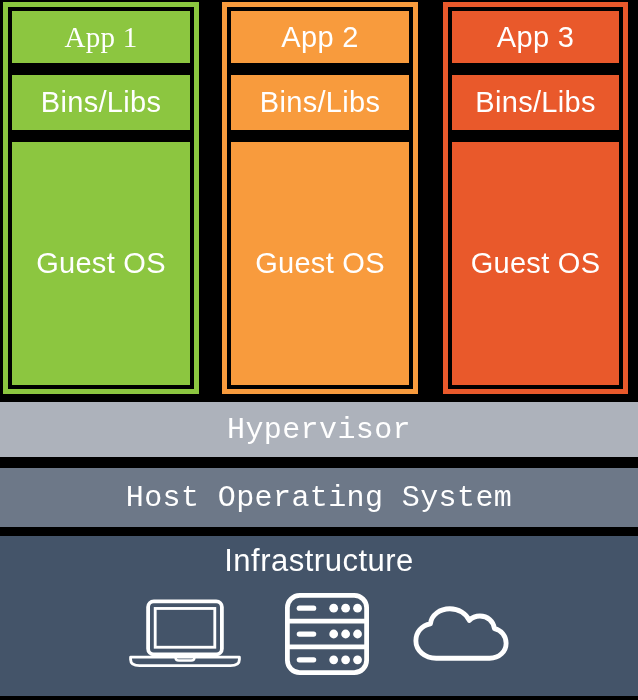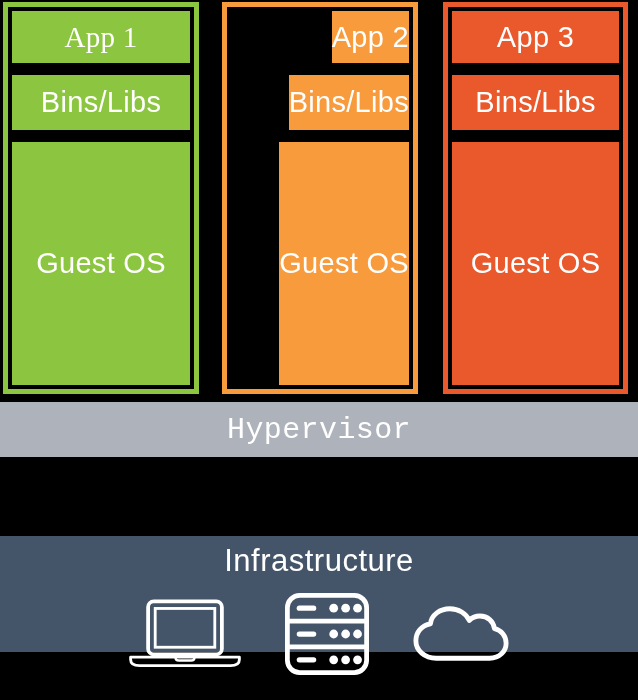--- a/index.html
+++ b/index.html
@@ -20,21 +20,21 @@
     height: 392px;
     border: 5px solid #888;
     box-sizing: border-box;
     padding: 4px;
     display: flex;
     flex-direction: column;
     gap: 12px;
     background: #000;
   }
   .col1 { left: 3px;   width: 196px; }
-  .col2 { left: 222px; width: 196px; align-items: flex-end; }
+  .col2 { left: 222px; width: 196px; }
   .col3 { left: 443px; width: 185px; }
 
   .box {
     display: flex;
     align-items: center;
     justify-content: center;
     font-size: 29px;
     line-height: 1;
     letter-spacing: 0.3px;
   }
@@ -53,21 +53,21 @@
     letter-spacing: 0.4px;
     font-family: Liberation Mono, monospace;
   }
   .bar-hypervisor { top: 402px; height: 55px; }
   .bar-hostos     { top: 468px; height: 59px; }
 
   
   .infra {
     position: absolute;
     top: 536px; left: 0;
-    width: 638px; height: 116px;
+    width: 638px; height: 160px;
     display: flex;
     flex-direction: column;
     align-items: center;
   }
   .infra-title {
     margin-top: 7px;
     font-size: 31px;
     letter-spacing: 0.5px;
   }
   .icons-row {
@@ -116,20 +116,23 @@
     </div>
     <div class="box box-os" style="background-color: rgb(233, 89, 43);">
       <span>Guest OS</span>
     </div>
   </div>
 
   <div class="bar bar-hypervisor" style="background-color: rgb(173, 178, 187);">
     <span>Hypervisor</span>
   </div>
 
+  <div class="bar bar-hostos" style="background-color: rgb(109, 120, 136);">
+    <span>Host Operating System</span>
+  </div>
 
   <div class="infra" style="background-color: rgb(68, 84, 105);">
     <div class="infra-title">Infrastructure</div>
 
     <div class="icons-row">
 
       <span class="icon">
         <svg width="114" height="70" viewBox="0 0 120 74" xmlns="http://www.w3.org/2000/svg">
           <rect x="21" y="2.5" width="78" height="56" rx="6" fill="none" stroke="#fff" stroke-width="4"></rect>
           <rect x="28.5" y="10" width="63" height="41" fill="none" stroke="#fff" stroke-width="3"></rect>

